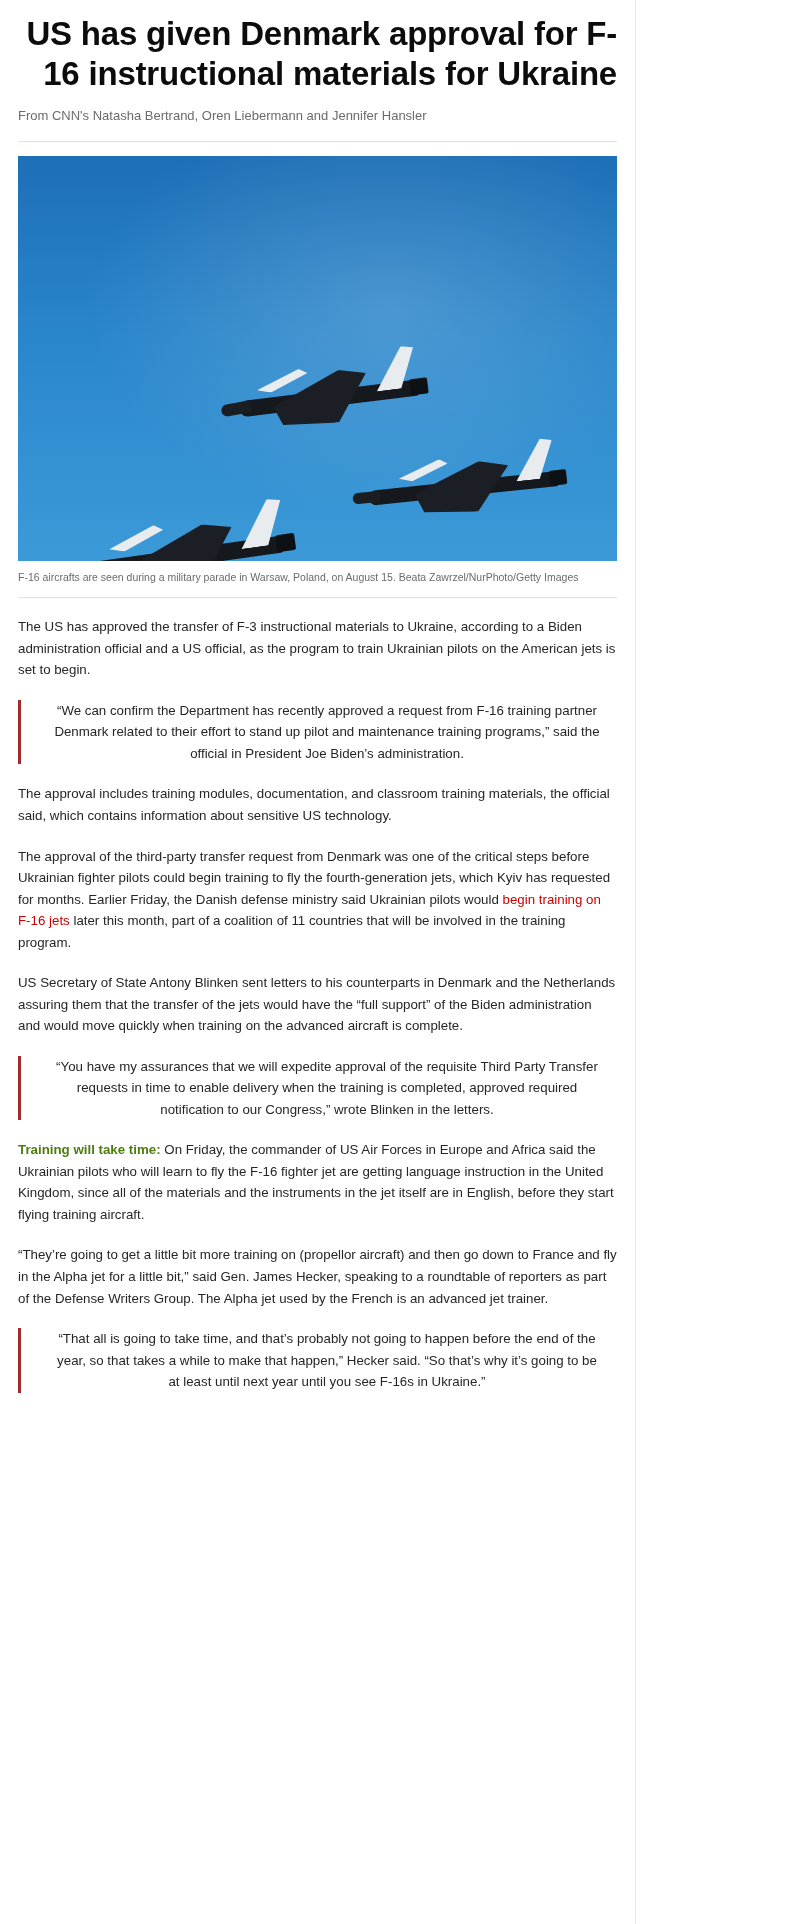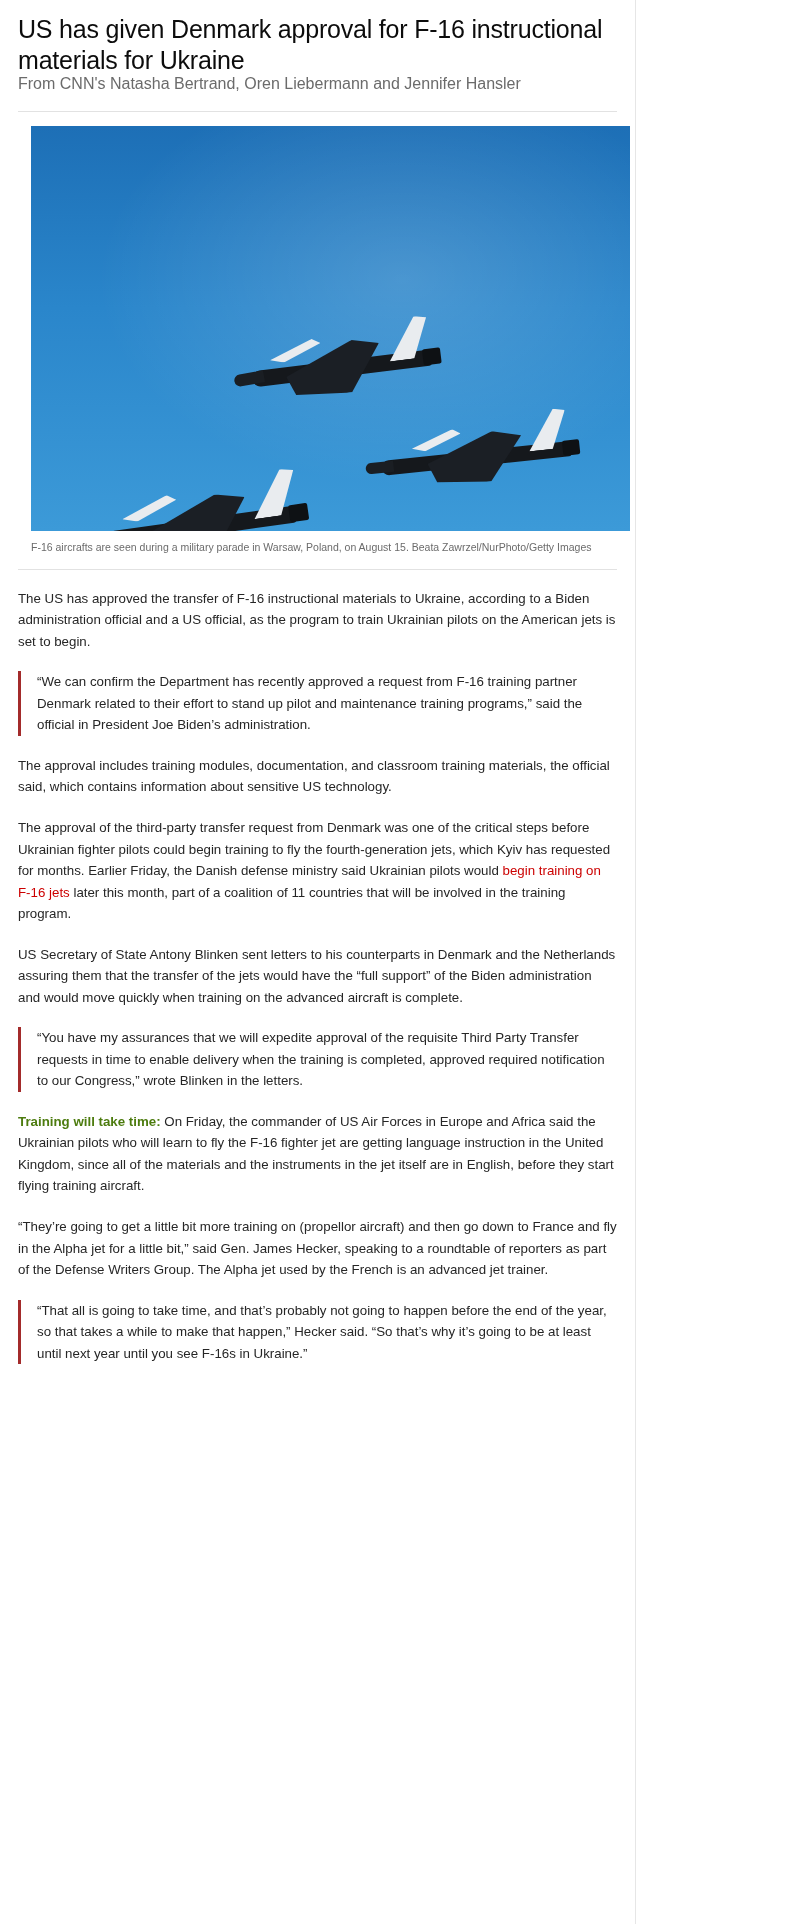--- a/index.html
+++ b/index.html
@@ -27,41 +27,42 @@
     left: 635px;
     width: 1px;
     background: #e6e6e6;
   }
   .content {
     width: 635px;
     box-sizing: border-box;
     padding: 10px 18px 20px 18px;
   }
   h1.headline {
-    font-size: 25px;
+    font-size: 33px;
     line-height: 1.22;
-    font-weight: normal;
+    font-weight: bold;
     letter-spacing: -0.2px;
     margin: 4px 0 0 0;
     color: #0c0c0c;
+    text-align: right;
   }
   .byline {
-    font-size: 16px;
+    font-size: 13px;
     color: #6b6b6b;
-    margin-top: 0;
+    margin-top: 13px;
     margin-bottom: 0;
     font-weight: normal;
   }
   .divider {
     height: 1px;
     background: #e2e2e2;
     margin: 18px 0 14px 0;
   }
   .figure {
-    margin: 13px;
+    margin: 0;
   }
   .photo {
     position: relative;
     width: 599px;
     height: 405px;
     overflow: hidden;
     background: linear-gradient(180deg, #1d6fb6 0%, #2a86cb 45%, #3c9ad8 100%);
   }
   .photo .sky-glow {
     position: absolute;
@@ -129,21 +130,22 @@
   p.body:last-child { margin-bottom: 0; }
   blockquote.quote {
     margin: 0 0 19px 0;
     padding: 0 0 0 16px;
     border-left: 3px solid #a32b2b;
   }
   blockquote.quote p {
     font-size: 13.3px;
     line-height: 1.62;
     color: #262626;
-    margin: 0;
+    margin: 16px;
+    text-align: center;
   }
   a.inline-link {
     color: #cc0000;
     text-decoration: none;
   }
   strong.lead-in { font-weight: bold; color: #4d7c0f; }
 </style>
 </head>
 <body>
 
@@ -186,21 +188,21 @@
           <div class="canard"></div>
             <div class="tail"></div>
             <div class="exhaust"></div>
         </div>
       </div>
       <figcaption class="caption">F-16 aircrafts are seen during a military parade in Warsaw, Poland, on August 15. Beata Zawrzel/NurPhoto/Getty Images</figcaption>
     </figure>
 
     <div class="cap-divider"></div>
 
-    <p class="body">The US has approved the transfer of F-16 instructional materials to Ukraine, according to a Biden administration official and a US official, as the program to train Ukrainian pilots on the American jets is set to begin.</p>
+    <p class="body">The US has approved the transfer of F-3 instructional materials to Ukraine, according to a Biden administration official and a US official, as the program to train Ukrainian pilots on the American jets is set to begin.</p>
 
     <blockquote class="quote">
       <p>“We can confirm the Department has recently approved a request from F-16 training partner Denmark related to their effort to stand up pilot and maintenance training programs,” said the official in President Joe Biden’s administration.</p>
     </blockquote>
 
     <p class="body">The approval includes training modules, documentation, and classroom training materials, the official said, which contains information about sensitive US technology.</p>
 
     <p class="body">
       <span>The approval of the third-party transfer request from Denmark was one of the critical steps before Ukrainian fighter pilots could begin training to fly the fourth-generation jets, which Kyiv has requested for months. Earlier Friday, the Danish defense ministry said Ukrainian pilots would </span><a class="inline-link" href="#">begin training on F-16 jets</a><span> later this month, part of a coalition of 11 countries that will be involved in the training program.</span>
     </p>

